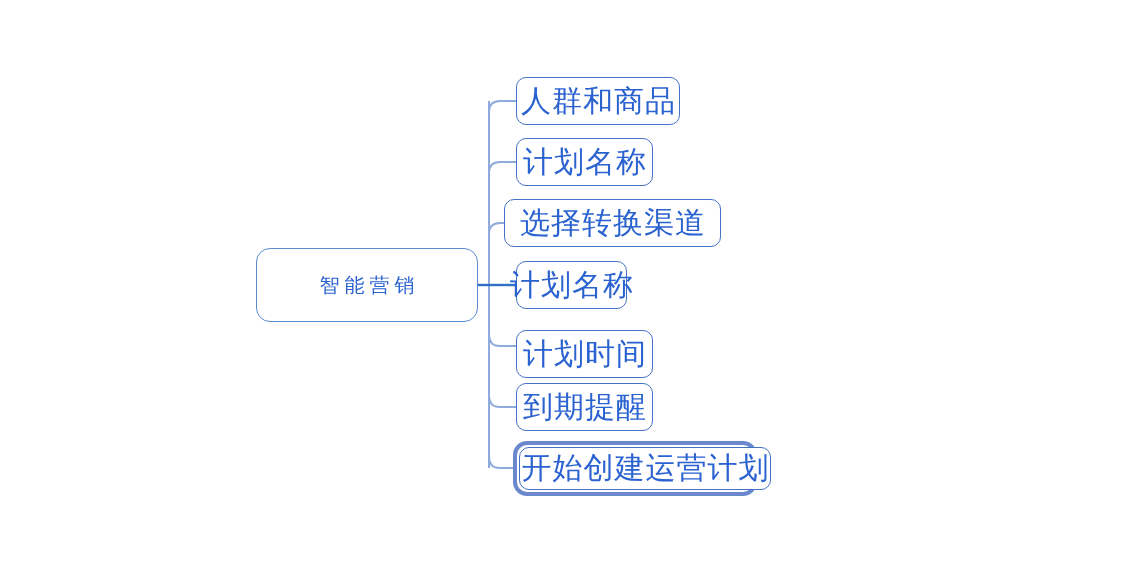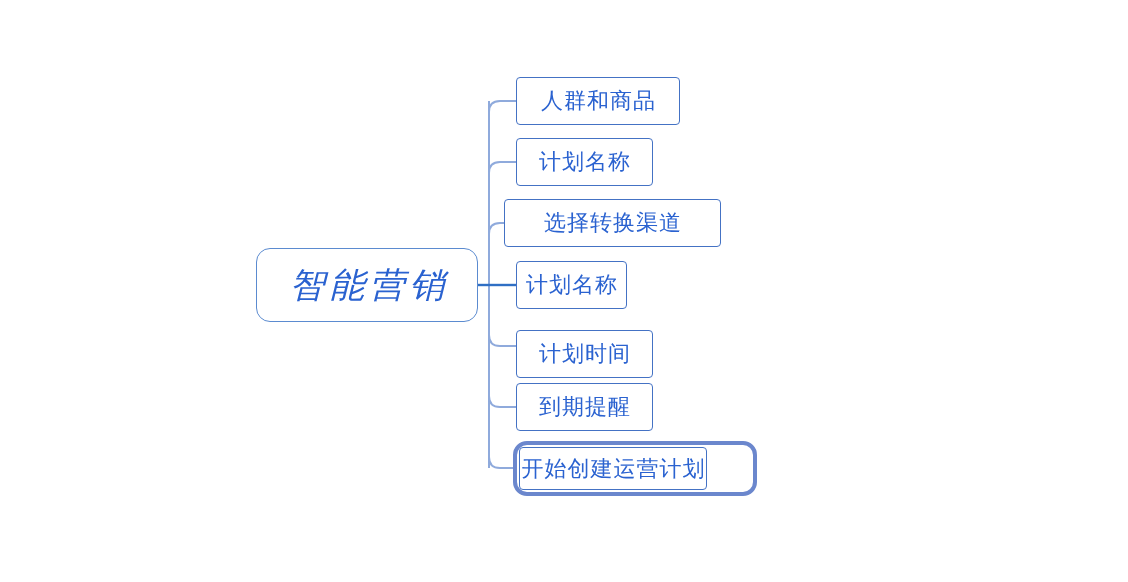--- a/index.html
+++ b/index.html
@@ -32,31 +32,30 @@
     background: #ffffff;
     display: flex;
     align-items: center;
     justify-content: center;
     white-space: nowrap;
   }
   .node-root {
     border: 1.6px solid #5b8bd0;
     border-radius: 14px;
     color: #2a62d0;
-    font-size: 35px;
+    font-size: 20px;
     letter-spacing: 5px;
     text-indent: 5px;
     font-weight: 400;
-    font-style: italic;
   }
   .node-child {
     border: 1.6px solid #4472c4;
-    border-radius: 4px;
+    border-radius: 10px;
     color: #2a62d0;
-    font-size: 22px;
+    font-size: 30px;
     letter-spacing: 1px;
     text-indent: 1px;
     font-weight: 400;
     font-family: Liberation Serif, serif;
   }
   .node-selected-frame {
     position: absolute;
     box-sizing: border-box;
     border: 4px solid #6b87cd;
     border-radius: 14px;
@@ -94,17 +93,17 @@
       <div class="node node-child" style="left: 516px; top: 261px; width: 111px; height: 48px;">
         <span>计划名称</span>
       </div>
       <div class="node node-child" style="left: 516px; top: 322px; width: 137px; height: 48px; margin-top: 8px;">
         <span>计划时间</span>
       </div>
       <div class="node node-child" style="left: 516px; top: 383px; width: 137px; height: 48px; text-align: center;">
         <span>到期提醒</span>
       </div>
       <div class="node-selected-frame" style="left: 513px; top: 441px; width: 244px; height: 55px;"></div>
-      <div class="node node-child" style="left: 519px; top: 447px; width: 188px; height: 43px;">
+      <div class="node node-child" style="left: 519px; top: 447px; width: 252px; height: 43px;">
         <span>开始创建运营计划</span>
       </div>
     </div>
 </div>
 
 </body></html>

